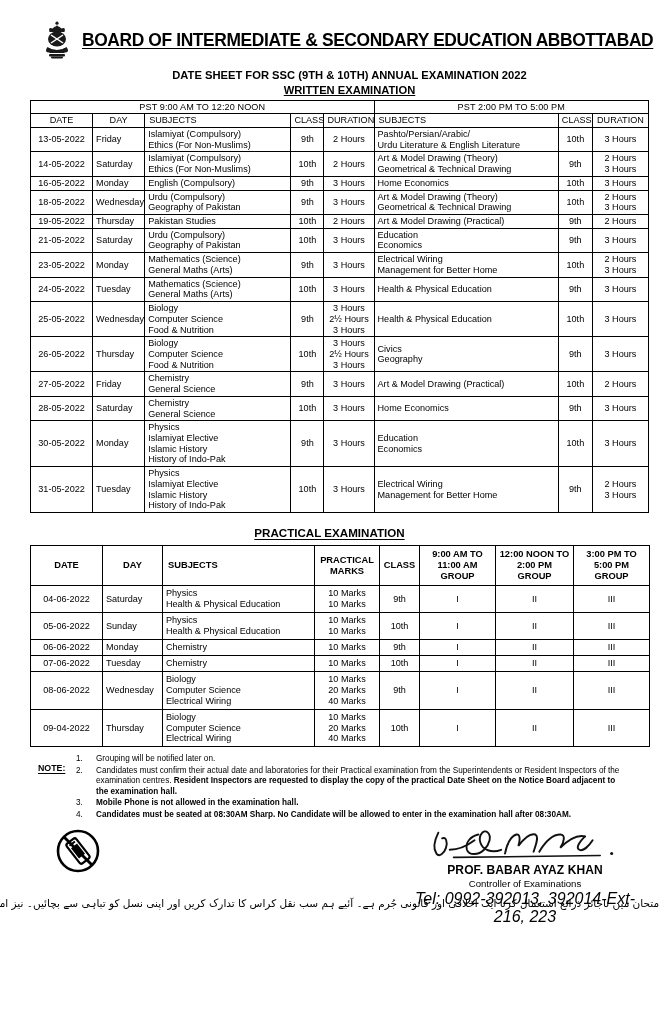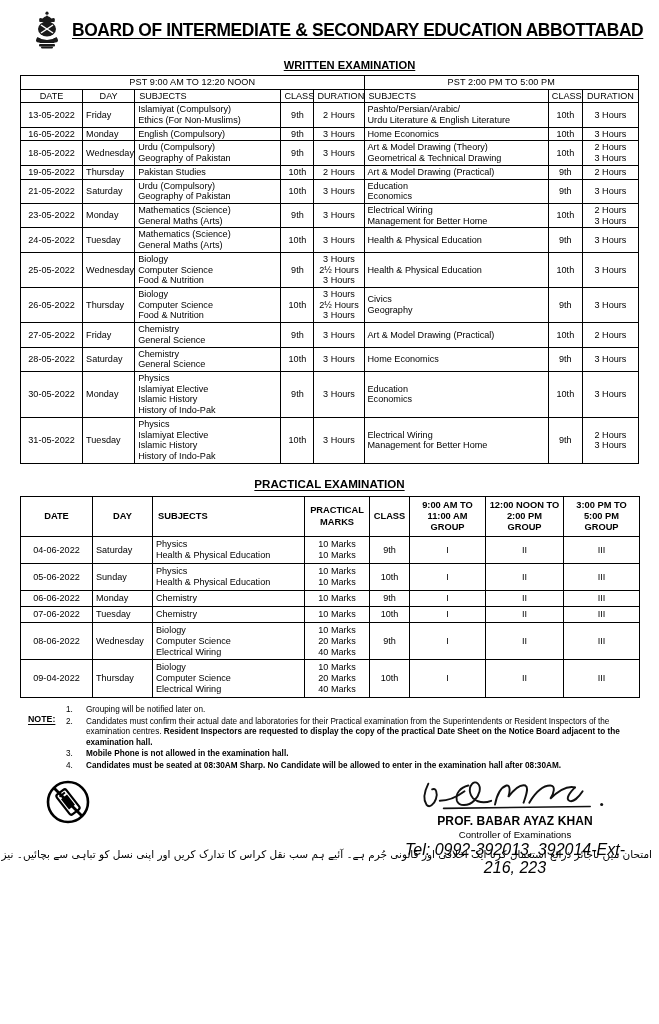--- a/index.html
+++ b/index.html
@@ -7,21 +7,21 @@
   body {
     width: 659px;
     height: 1024px;
     background: #ffffff;
     font-family: "Liberation Sans", sans-serif;
     color: #000000;
     position: relative;
     overflow: hidden;
   }
 
-  .page { position: relative; width: 659px; height: 1024px; padding: 0; }
+  .page { position: relative; width: 659px; height: 1024px; padding: 10px; }
 
   
   .header-row {
     display: flex;
     align-items: center;
     padding: 10px 0 2px 30px;
   }
   .emblem { width: 34px; height: 40px; flex: 0 0 34px; margin-right: 8px; }
   .board-title {
     font-weight: bold;
@@ -166,20 +166,21 @@
         <g stroke="#ffffff" stroke-width="1.5" fill="none">
           <path d="M11 15 L23 23"></path>
           <path d="M23 15 L11 23"></path>
         </g>
       </svg>
     </span>
     <span class="board-title">BOARD OF INTERMEDIATE &amp; SECONDARY EDUCATION ABBOTTABAD</span>
   </div>
 
   <div class="sub-head">
+    <div>DATE SHEET FOR SSC (9TH &amp; 10TH) ANNUAL EXAMINATION 2022</div>
     <div class="u">WRITTEN EXAMINATION</div>
   </div>
 
   <div class="tbl-wrap">
     <table class="sheet">
       <colgroup>
         <col style="width:62px">
           <col style="width:52px">
           <col style="width:146px">
         <col style="width:33px">
@@ -209,20 +210,33 @@
             <td class="c">13-05-2022</td>
             <td class="l">Friday</td>
             <td class="l ml">Islamiyat (Compulsory)
 Ethics (For Non-Muslims)</td>
             <td class="c">9th</td>
             <td class="c ml thickR">2 Hours</td>
             <td class="l ml">Pashto/Persian/Arabic/
 Urdu Literature &amp; English Literature</td>
             <td class="c">10th</td>
             <td class="c ml">3 Hours</td>
+          </tr>
+          <tr>
+            <td class="c">14-05-2022</td>
+            <td class="l">Saturday</td>
+            <td class="l ml">Islamiyat (Compulsory)
+Ethics (For Non-Muslims)</td>
+            <td class="c">10th</td>
+            <td class="c ml thickR">2 Hours</td>
+            <td class="l ml">Art &amp; Model Drawing (Theory)
+Geometrical &amp; Technical Drawing</td>
+            <td class="c">9th</td>
+            <td class="c ml">2 Hours
+3 Hours</td>
           </tr>
           <tr>
             <td class="c">16-05-2022</td>
             <td class="l">Monday</td>
             <td class="l ml">English (Compulsory)</td>
             <td class="c">9th</td>
             <td class="c ml thickR">3 Hours</td>
             <td class="l ml">Home Economics</td>
             <td class="c">10th</td>
             <td class="c ml">3 Hours</td>

